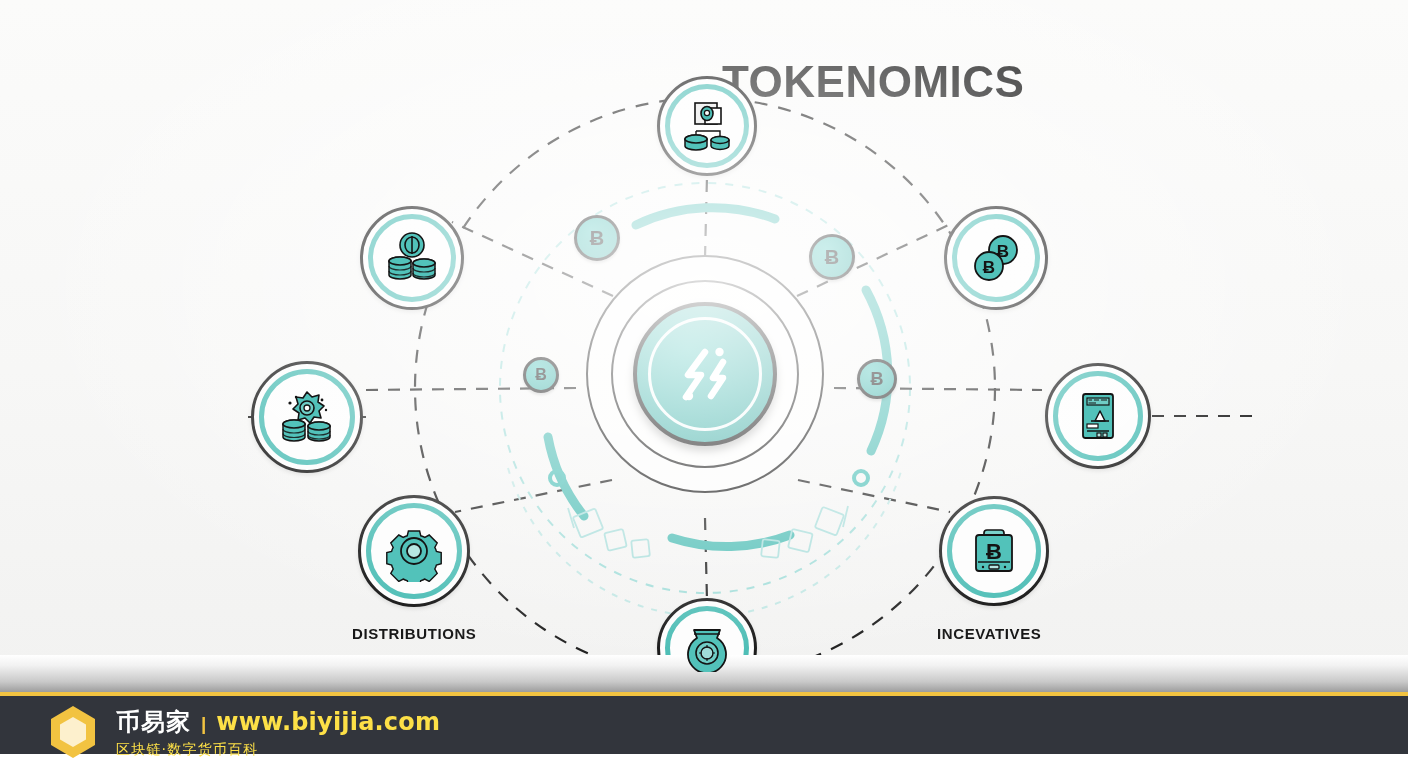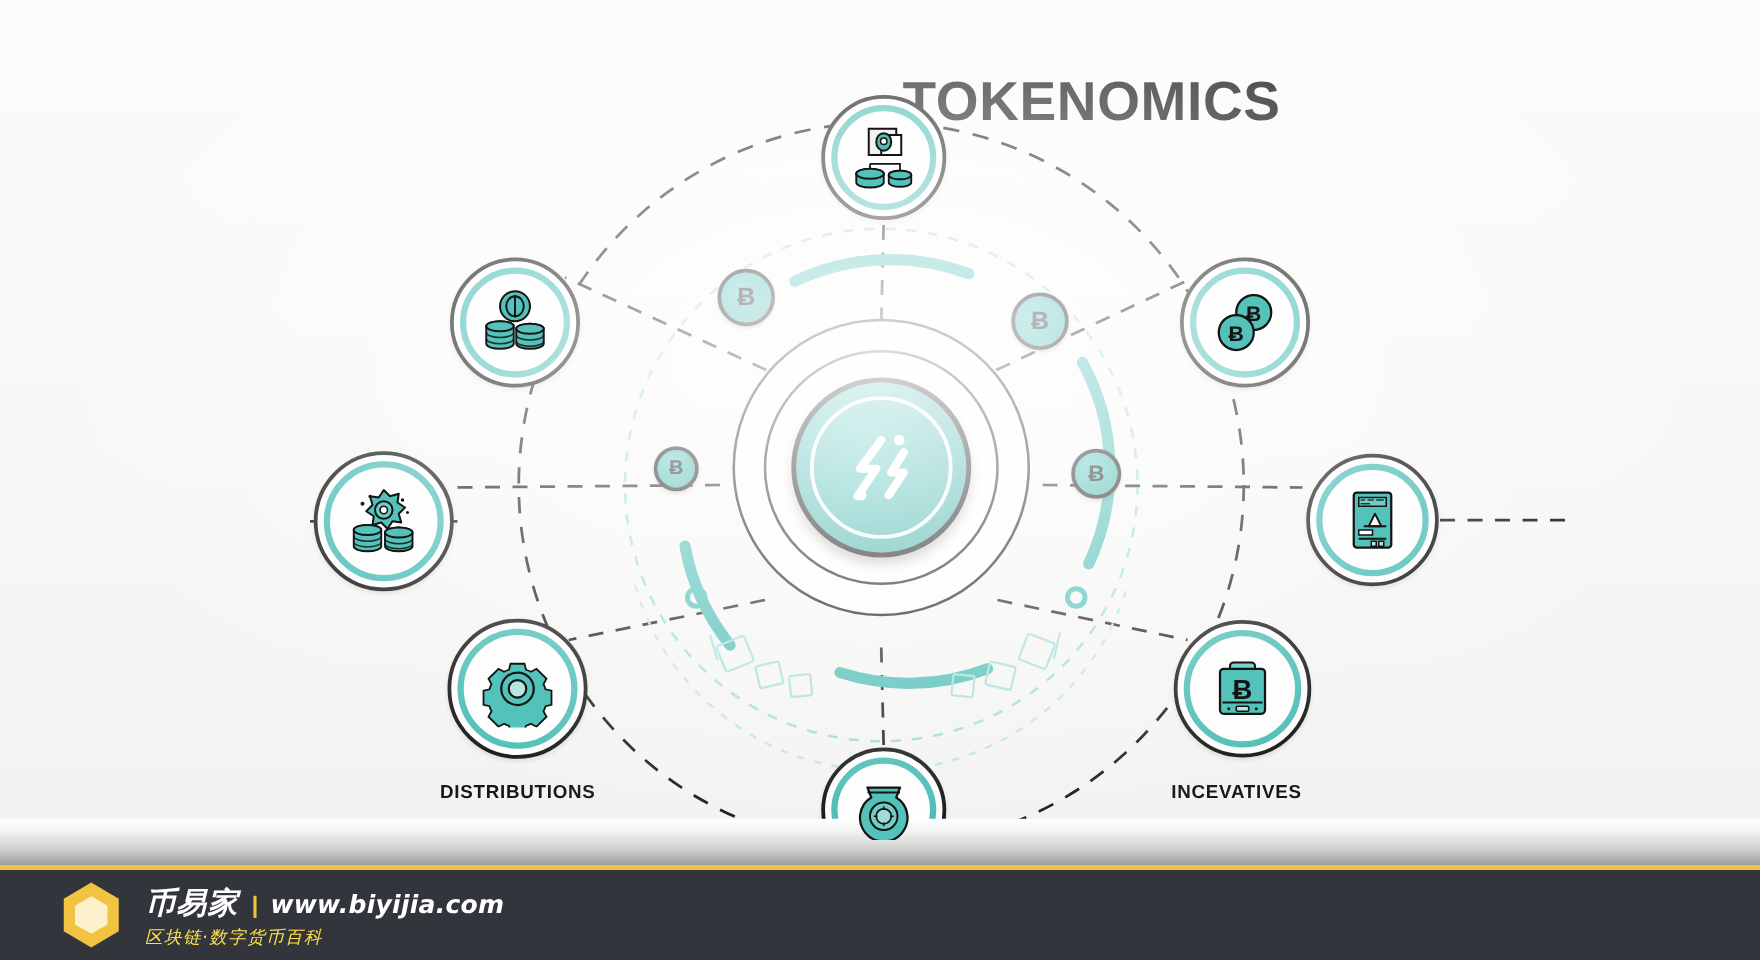--- a/index.html
+++ b/index.html
@@ -99,39 +99,38 @@
     position:absolute;border-radius:50%;
     border:4px solid #4dc0b8;box-sizing:border-box;background:transparent;
   }
 
   
   .grayband{
     position:absolute;left:0;top:655px;width:1408px;height:37px;
     background:linear-gradient(180deg,#ffffff 0%,#f2f2f2 28%,#c9c9c9 72%,#9d9d9d 100%);
   }
   .footer{
-    position:absolute;left:0;top:692px;width:1408px;height:76px;
+    position:absolute;left:0;top:692px;width:1408px;height:62px;
     background:#32353c;border-top:4px solid #f2c341;
     box-sizing:border-box;
-    font-style:italic;
   }
   .brandwrap{position:absolute;left:48px;top:8px;display:flex;align-items:center;gap:18px;}
   .hex{
     width:50px;height:56px;position:relative;
   }
   .hex svg{display:block;}
   .brandtext{display:flex;flex-direction:column;justify-content:center;gap:3px;}
   .brandline1{display:flex;align-items:baseline;gap:10px;}
   .bname{
     font-size:24px;font-weight:bold;color:#ffffff;letter-spacing:1px;
     font-family:"DejaVu Sans", sans-serif;
   }
   .bsep{color:#f2c341;font-size:19px;font-weight:bold;}
   .burl{
-    font-size:20px;font-weight:bold;color:#ffffff;letter-spacing:.2px;
+    font-size:24px;font-weight:bold;color:#fde047;letter-spacing:.2px;
     font-family:"DejaVu Sans", sans-serif;
   }
   .bsub{
     font-size:14px;color:#fde047;letter-spacing:1.2px;
     font-family:"DejaVu Sans", sans-serif;
   }
 </style>
 </head>
 <body>
 

